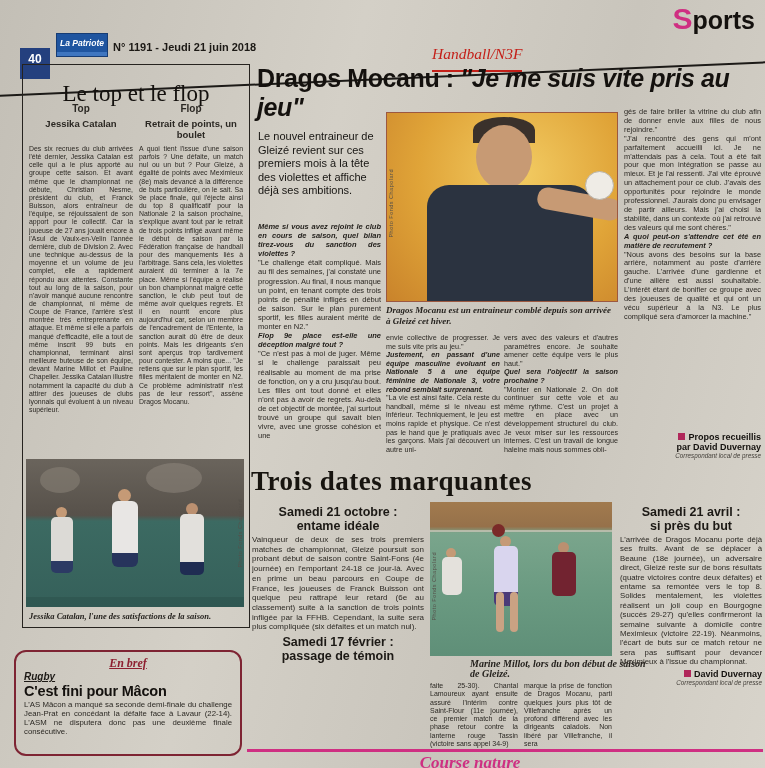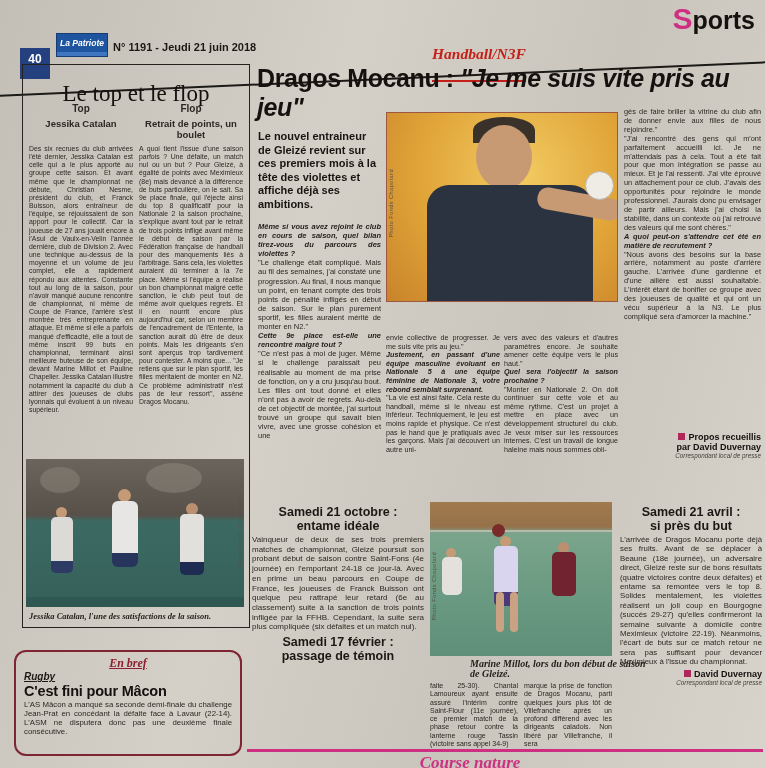--- a/index.html
+++ b/index.html
@@ -29,21 +29,21 @@
     <span style="font-size:30px;color:#cf2f82;">S</span><span style="font-size:25px;color:#14110e;">ports</span>
   </div>
   <div class="abs" style="left:-6px;top:78px;width:780px;height:2px;background:#1c1a17;transform:rotate(-2.5deg);"></div>
 
   <div class="abs" style="left:20px;top:48px;width:30px;height:31px;background:#24407e;color:#fff;font-weight:bold;font-size:12px;text-align:center;line-height:23px;">40</div>
 
   <div class="abs" style="left:56px;top:33px;width:50px;height:22px;background:#1f55a0;border:1px solid #163c74;color:#fff;font-style:italic;font-weight:bold;font-size:8.5px;text-align:center;line-height:18px;box-shadow:inset 0 -4px 0 #3f76c0;">La Patriote</div>
 
   <div class="abs" style="left:113px;top:41px;font-weight:bold;font-size:11px;color:#1c1915;">N° 1191 - Jeudi 21 juin 2018</div>
 
-  <div class="abs serif" style="left:432px;top:45px;color:#c42019;font-weight:bold;font-style:italic;font-size:15.5px;border-bottom:2.5px solid #c42019;padding-bottom:17px;">Handball/N3F</div>
+  <div class="abs serif" style="left:432px;top:45px;color:#c42019;font-weight:normal;font-style:italic;font-size:15.5px;border-bottom:2.5px solid #c42019;padding-bottom:7px;">Handball/N3F</div>
 
   <div class="abs" style="left:22px;top:64px;width:226px;height:562px;border:1.5px solid #26231f;">
     <div class="serif" style="text-align:center;font-weight:normal;font-size:23px;margin-top:16px;color:#14110e;">Le top et le flop</div>
     <div style="position:absolute;left:6px;top:38px;width:104px;text-align:center;font-weight:bold;font-size:10px;">Top</div>
     <div style="position:absolute;left:116px;top:38px;width:104px;text-align:center;font-weight:bold;font-size:10px;">Flop</div>
     <div style="position:absolute;left:6px;top:54px;width:104px;text-align:center;font-weight:bold;font-size:9.5px;line-height:10.5px;">Jessika Catalan</div>
     <div style="position:absolute;left:116px;top:54px;width:104px;text-align:center;font-weight:bold;font-size:9.5px;line-height:10.5px;">Retrait de points, un boulet</div>
     <div class="just" style="position:absolute;left:6px;top:80px;width:104px;height:310px;font-size:6.9px;line-height:8.15px;">Des six recrues du club arrivées l'été dernier, Jessika Catalan est celle qui a le plus apporté au groupe cette saison. Et avant même que le championnat ne débute, Christian Nesme, président du club, et Franck Buisson, alors entraîneur de l'équipe, se réjouissaient de son apport pour le collectif. Car la joueuse de 27 ans jouait encore à l'Asul de Vaulx-en-Velin l'année dernière, club de Division 2. Avec une technique au-dessus de la moyenne et un volume de jeu complet, elle a rapidement répondu aux attentes. Constante tout au long de la saison, pour n'avoir manqué aucune rencontre de championnat, ni même de Coupe de France, l'arrière s'est montrée très entreprenante en attaque. Et même si elle a parfois manqué d'efficacité, elle a tout de même inscrit 99 buts en championnat, terminant ainsi meilleure buteuse de son équipe, devant Marine Millot et Pauline Chapelier. Jessika Catalan illustre notamment la capacité du club à attirer des joueuses de clubs lyonnais qui évoluent à un niveau supérieur.</div>
     <div class="just" style="position:absolute;left:116px;top:80px;width:104px;height:310px;font-size:6.9px;line-height:8.15px;">A quoi tient l'issue d'une saison parfois ? Une défaite, un match nul ou un but ? Pour Gleizé, à égalité de points avec Meximieux (8e) mais devancé à la différence de buts particulière, on le sait. Sa 9e place finale, qui l'éjecte ainsi du top 8 qualificatif pour la Nationale 2 la saison prochaine, s'explique avant tout par le retrait de trois points infligé avant même le début de saison par la Fédération française de handball pour des manquements liés à l'arbitrage. Sans cela, les violettes auraient dû terminer à la 7e place. Même si l'équipe a réalisé un bon championnat malgré cette sanction, le club peut tout de même avoir quelques regrets. Et il en nourrit encore plus aujourd'hui car, selon un membre de l'encadrement de l'Entente, la sanction aurait dû être de deux points. Mais les dirigeants s'en sont aperçus trop tardivement pour contester. A moins que... "Je retiens que sur le plan sportif, les filles méritaient de monter en N2. Ce problème administratif n'est pas de leur ressort", assène Dragos Mocanu.</div>
 
@@ -66,35 +66,36 @@
     <div class="serif" style="text-align:center;color:#8e1f30;font-weight:bold;font-style:italic;font-size:12px;text-decoration:underline;">En bref</div>
     <div style="font-weight:bold;font-style:italic;font-size:10px;text-decoration:underline;color:#1c1915;">Rugby</div>
     <div style="font-weight:bold;font-size:14.5px;color:#14110e;letter-spacing:-.2px;margin:1px 0;">C'est fini pour Mâcon</div>
     <div class="just" style="font-size:7.8px;line-height:9px;">L'AS Mâcon a manqué sa seconde demi-finale du challenge Jean-Prat en concédant la défaite face à Lavaur (22-14). L'ASM ne disputera donc pas une deuxième finale consécutive.</div>
   </div>
 
   <div class="abs" style="left:257px;top:64px;width:506px;font-weight:bold;font-size:25px;line-height:29px;color:#14110e;letter-spacing:-.4px;">
     <span>Dragos Mocanu : </span><span style="font-style:italic;">"Je me suis vite pris au jeu"</span>
   </div>
 
-  <div class="abs" style="left:258px;top:130px;width:122px;font-weight:bold;font-size:11px;line-height:13.5px;color:#171512;">Le nouvel entraineur de Gleizé revient sur ces premiers mois à la tête des violettes et affiche déjà ses ambitions.</div>
+  <div class="abs" style="left:258px;top:130px;width:122px;font-weight:normal;font-size:11px;line-height:13.5px;color:#171512;">Le nouvel entraineur de Gleizé revient sur ces premiers mois à la tête des violettes et affiche déjà ses ambitions.</div>
 
   <div class="photo" style="left:386px;top:112px;width:232px;height:190px;background:radial-gradient(circle at 58% 32%,#f2cb62,#e0a438 55%,#c9832b 100%);border:1px solid #9c5840;box-sizing:border-box;">
     <div style="position:absolute;left:86px;top:4px;width:62px;height:26px;border-radius:50% 50% 0 0;background:#3a312b;"></div>
     <div style="position:absolute;left:89px;top:12px;width:56px;height:64px;border-radius:50%;background:#c79a74;"></div>
     <div style="position:absolute;left:40px;top:72px;width:166px;height:120px;border-radius:22px 22px 0 0;background:#2b3340;"></div>
     <div style="position:absolute;left:150px;top:80px;width:84px;height:22px;background:#c79a74;transform:rotate(10deg);border-radius:10px;"></div>
     <div style="position:absolute;left:198px;top:58px;width:27px;height:27px;border-radius:50%;background:#efece6;border:1px solid #b9b3a8;"></div>
     <div class="vcred" style="position:absolute;left:1px;top:56px;">Photo Fonds Chapolard</div>
   </div>
+  <div class="abs cap" style="left:386px;top:305px;width:230px;">Dragos Mocanu est un entraineur comblé depuis son arrivée à Gleizé cet hiver.</div>
 
   <div class="abs just colp" style="left:258px;top:222px;width:123px;height:248px;font-size:7.5px;line-height:9.1px;">
-    <p class="q">Même si vous avez rejoint le club en cours de saison, quel bilan tirez-vous du parcours des violettes ?</p>
+    <p class="q">Même si vous avez rejoint le club en cours de saison, quel bilan tirez-vous du sanction des violettes ?</p>
     <p>"Le challenge était compliqué. Mais au fil des semaines, j'ai constaté une progression. Au final, il nous manque un point, en tenant compte des trois points de pénalité infligés en début de saison. Sur le plan purement sportif, les filles auraient mérité de monter en N2."</p>
-    <p class="q">Cette 9e place est-elle une rencontré malgré tout ?</p>
+    <p class="q">Flop 9e place est-elle une déception malgré tout ?</p>
     <p>"Ce n'est pas à moi de juger. Même si le challenge paraissait peu réalisable au moment de ma prise de fonction, on y a cru jusqu'au bout. Les filles ont tout donné et elles n'ont pas à avoir de regrets. Au-delà de cet objectif de montée, j'ai surtout trouvé un groupe qui savait bien vivre, avec une grosse cohésion et une</p>
   </div>
   <div class="abs just colp" style="left:386px;top:334px;width:114px;height:136px;font-size:7.2px;line-height:8.6px;">
     <p>envie collective de progresser. Je me suis vite pris au jeu."</p>
     <p class="q">Justement, en passant d'une équipe masculine évoluant en Nationale 5 à une équipe féminine de Nationale 3, votre rebond semblait surprenant.</p>
     <p>"La vie est ainsi faite. Cela reste du handball, même si le niveau est inférieur. Techniquement, le jeu est moins rapide et physique. Ce n'est pas le hand que je pratiquais avec les garçons. Mais j'ai découvert un autre uni-</p>
   </div>
   <div class="abs just colp" style="left:504px;top:334px;width:114px;height:136px;font-size:7.2px;line-height:8.6px;">
     <p>vers avec des valeurs et d'autres paramètres encore. Je souhaite amener cette équipe vers le plus haut."</p>
     <p class="q">Quel sera l'objectif la saison prochaine ?</p>
@@ -105,20 +106,21 @@
     <p>"J'ai rencontré des gens qui m'ont parfaitement accueilli ici. Je ne m'attendais pas à cela. Tout a été fait pour que mon intégration se passe au mieux. Et je l'ai ressenti. J'ai vite éprouvé un attachement pour ce club. J'avais des opportunités pour rejoindre le monde professionnel. J'aurais donc pu envisager de partir ailleurs. Mais j'ai choisi la stabilité, dans un contexte où j'ai retrouvé des valeurs qui me sont chères."</p>
     <p class="q">A quoi peut-on s'attendre cet été en matière de recrutement ?</p>
     <p>"Nous avons des besoins sur la base arrière, notamment au poste d'arrière gauche. L'arrivée d'une gardienne et d'une ailière est aussi souhaitable. L'intérêt étant de bonifier ce groupe avec des joueuses de qualité et qui ont un vécu supérieur à la N3. Le plus compliqué sera d'amorcer la machine."</p>
   </div>
   <div class="abs" style="left:624px;top:432px;width:137px;text-align:right;">
     <div style="font-weight:bold;font-size:9px;color:#14110e;"><span class="sq"></span><span>Propos recueillis</span></div>
     <div style="font-weight:bold;font-size:9px;color:#14110e;">par David Duvernay</div>
     <div style="font-style:italic;font-size:6.3px;color:#46423c;">Correspondant local de presse</div>
   </div>
 
+  <div class="abs serif" style="left:251px;top:466px;font-weight:bold;font-size:27px;color:#17140f;letter-spacing:.5px;">Trois dates marquantes</div>
 
   <div class="abs" style="left:252px;top:502px;width:172px;height:260px;overflow:hidden;">
     <div class="datehead"><span>Samedi 21 octobre :</span><br><span>entame idéale</span></div>
     <div class="just" style="font-size:8px;line-height:9.7px;">Vainqueur de deux de ses trois premiers matches de championnat, Gleizé poursuit son probant début de saison contre Saint-Fons (4e journée) en l'emportant 24-18 ce jour-là. Avec en prime un beau parcours en Coupe de France, les joueuses de Franck Buisson ont quelque peu rattrapé leur retard (6e au classement) suite à la sanction de trois points infligée par la FFHB. Cependant, la suite sera plus compliquée (six défaites et un match nul).</div>
     <div class="datehead"><span>Samedi 17 février :</span><br><span>passage de témoin</span></div>
   </div>
 
   <div class="photo" style="left:430px;top:502px;width:182px;height:154px;background:linear-gradient(180deg,#a17a4e 0%,#96714a 16%,#7aa58c 20%,#6a9a81 60%,#5f8f78 100%);">
     <div style="position:absolute;left:0;top:28px;width:182px;height:2px;background:#d8d5cc;opacity:.6;"></div>
     <div style="position:absolute;left:70px;top:34px;width:11px;height:11px;border-radius:50%;background:#c59a76;"></div>

